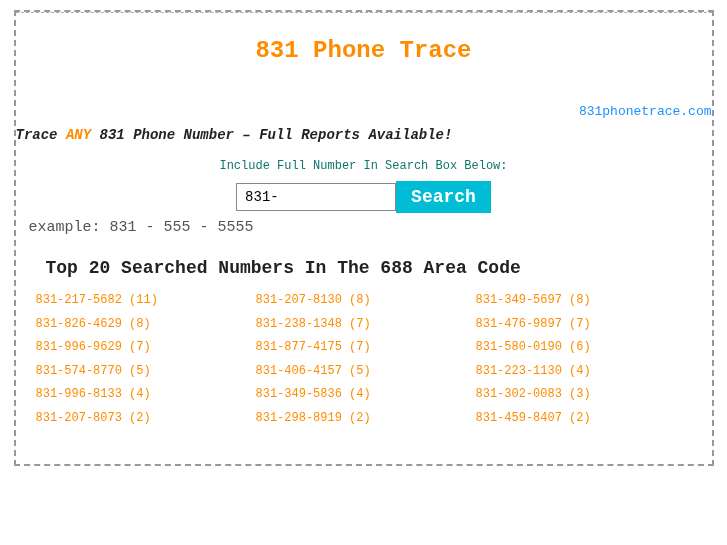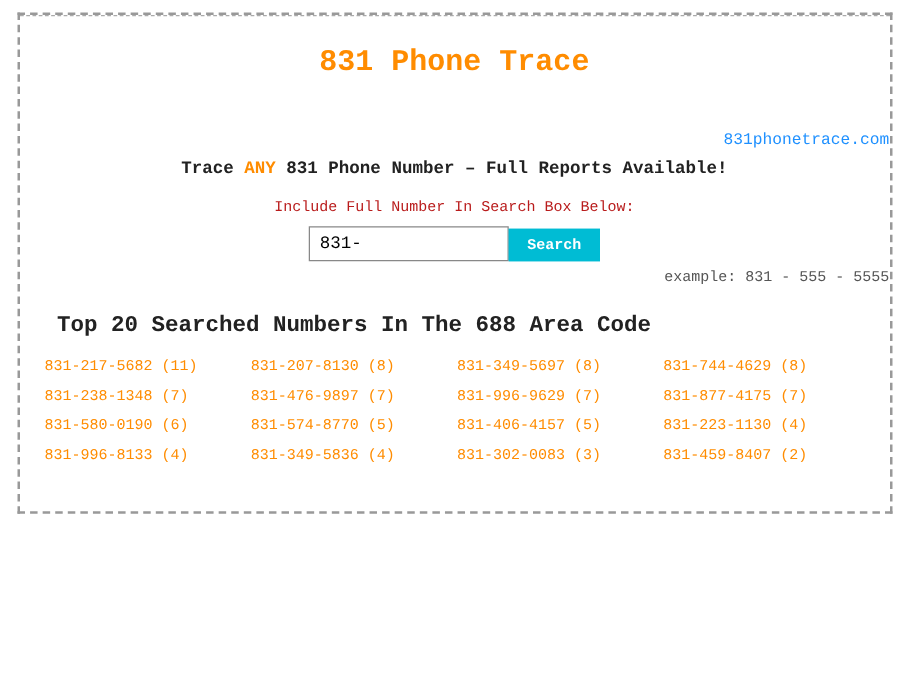--- a/index.html
+++ b/index.html
@@ -27,81 +27,82 @@
       font-family: 'Courier New', Courier, monospace;
     }
     .site-url {
       text-align: right;
       color: #1e90ff;
       font-size: 13px;
       margin: 30px 0 8px 0;
       font-family: 'Courier New', Courier, monospace;
     }
     .tagline {
-      text-align: center;
+      text-align: left;
       font-size: 14px;
       font-weight: bold;
       color: #222;
       margin-bottom: 16px;
       font-family: 'Courier New', Courier, monospace;
+      font-style: italic;
     }
     .tagline .any {
       color: #ff8c00;
     }
     .search-label {
       text-align: center;
       font-size: 12px;
-      color: #b91c1c;
+      color: #0f766e;
       margin-bottom: 8px;
       font-family: 'Courier New', Courier, monospace;
     }
     .search-row {
       display: flex;
       justify-content: center;
-      align-items: flex-end;
+      align-items: center;
       gap: 0;
       margin-bottom: 6px;
     }
     .search-input {
       border: 1px solid #888;
       padding: 5px 8px;
       font-size: 14px;
       font-family: 'Courier New', Courier, monospace;
       width: 160px;
       outline: none;
     }
     .search-button {
       background: #00bcd4;
       color: #fff;
       border: 1px solid #00bcd4;
       padding: 5px 14px;
-      font-size: 12px;
+      font-size: 18px;
       font-family: 'Courier New', Courier, monospace;
       cursor: pointer;
       font-weight: bold;
     }
     .search-example {
-      text-align: right;
-      font-size: 12px;
+      text-align: left;
+      font-size: 15px;
       color: #555;
       margin-bottom: 22px;
       font-family: 'Courier New', Courier, monospace;
       padding-left: 13px;
     }
     .top20-title {
       font-size: 18px;
       font-weight: bold;
       color: #222;
       padding: 0 30px;
       margin-bottom: 12px;
       font-family: 'Courier New', Courier, monospace;
     }
     .numbers-grid {
       display: grid;
-      grid-template-columns: repeat(4, 1fr);
+      grid-template-columns: repeat(3, 1fr);
       padding: 0 20px;
       gap: 2px 4px;
       margin-bottom: 14px;
     }
     .number-link {
       color: #ff8c00;
       text-decoration: none;
       font-size: 12px;
       font-family: 'Courier New', Courier, monospace;
       line-height: 1.8;
@@ -140,28 +141,30 @@
   </div>
 
   <p class="search-example">example: 831 - 555 - 5555</p>
 
   <h2 class="top20-title">Top 20 Searched Numbers In The 688 Area Code</h2>
 
   <div class="numbers-grid">
   <a class="number-link" href="#">831-217-5682 (11)</a>
       <a class="number-link" href="#">831-207-8130 (8)</a>
       <a class="number-link" href="#">831-349-5697 (8)</a>
-      <a class="number-link" href="#">831-744-4629 (8)</a>
+      <a class="number-link" href="#">831-826-4629 (8)</a>
       <a class="number-link" href="#">831-238-1348 (7)</a>
       <a class="number-link" href="#">831-476-9897 (7)</a>
       <a class="number-link" href="#">831-996-9629 (7)</a>
       <a class="number-link" href="#">831-877-4175 (7)</a>
       <a class="number-link" href="#">831-580-0190 (6)</a>
       <a class="number-link" href="#">831-574-8770 (5)</a>
       <a class="number-link" href="#">831-406-4157 (5)</a>
       <a class="number-link" href="#">831-223-1130 (4)</a>
       <a class="number-link" href="#">831-996-8133 (4)</a>
       <a class="number-link" href="#">831-349-5836 (4)</a>
       <a class="number-link" href="#">831-302-0083 (3)</a>
+      <a class="number-link" href="#">831-207-8073 (2)</a>
+      <a class="number-link" href="#">831-298-8919 (2)</a>
       <a class="number-link" href="#">831-459-8407 (2)</a>
     </div>
 
 </div>
 
 </body></html>

